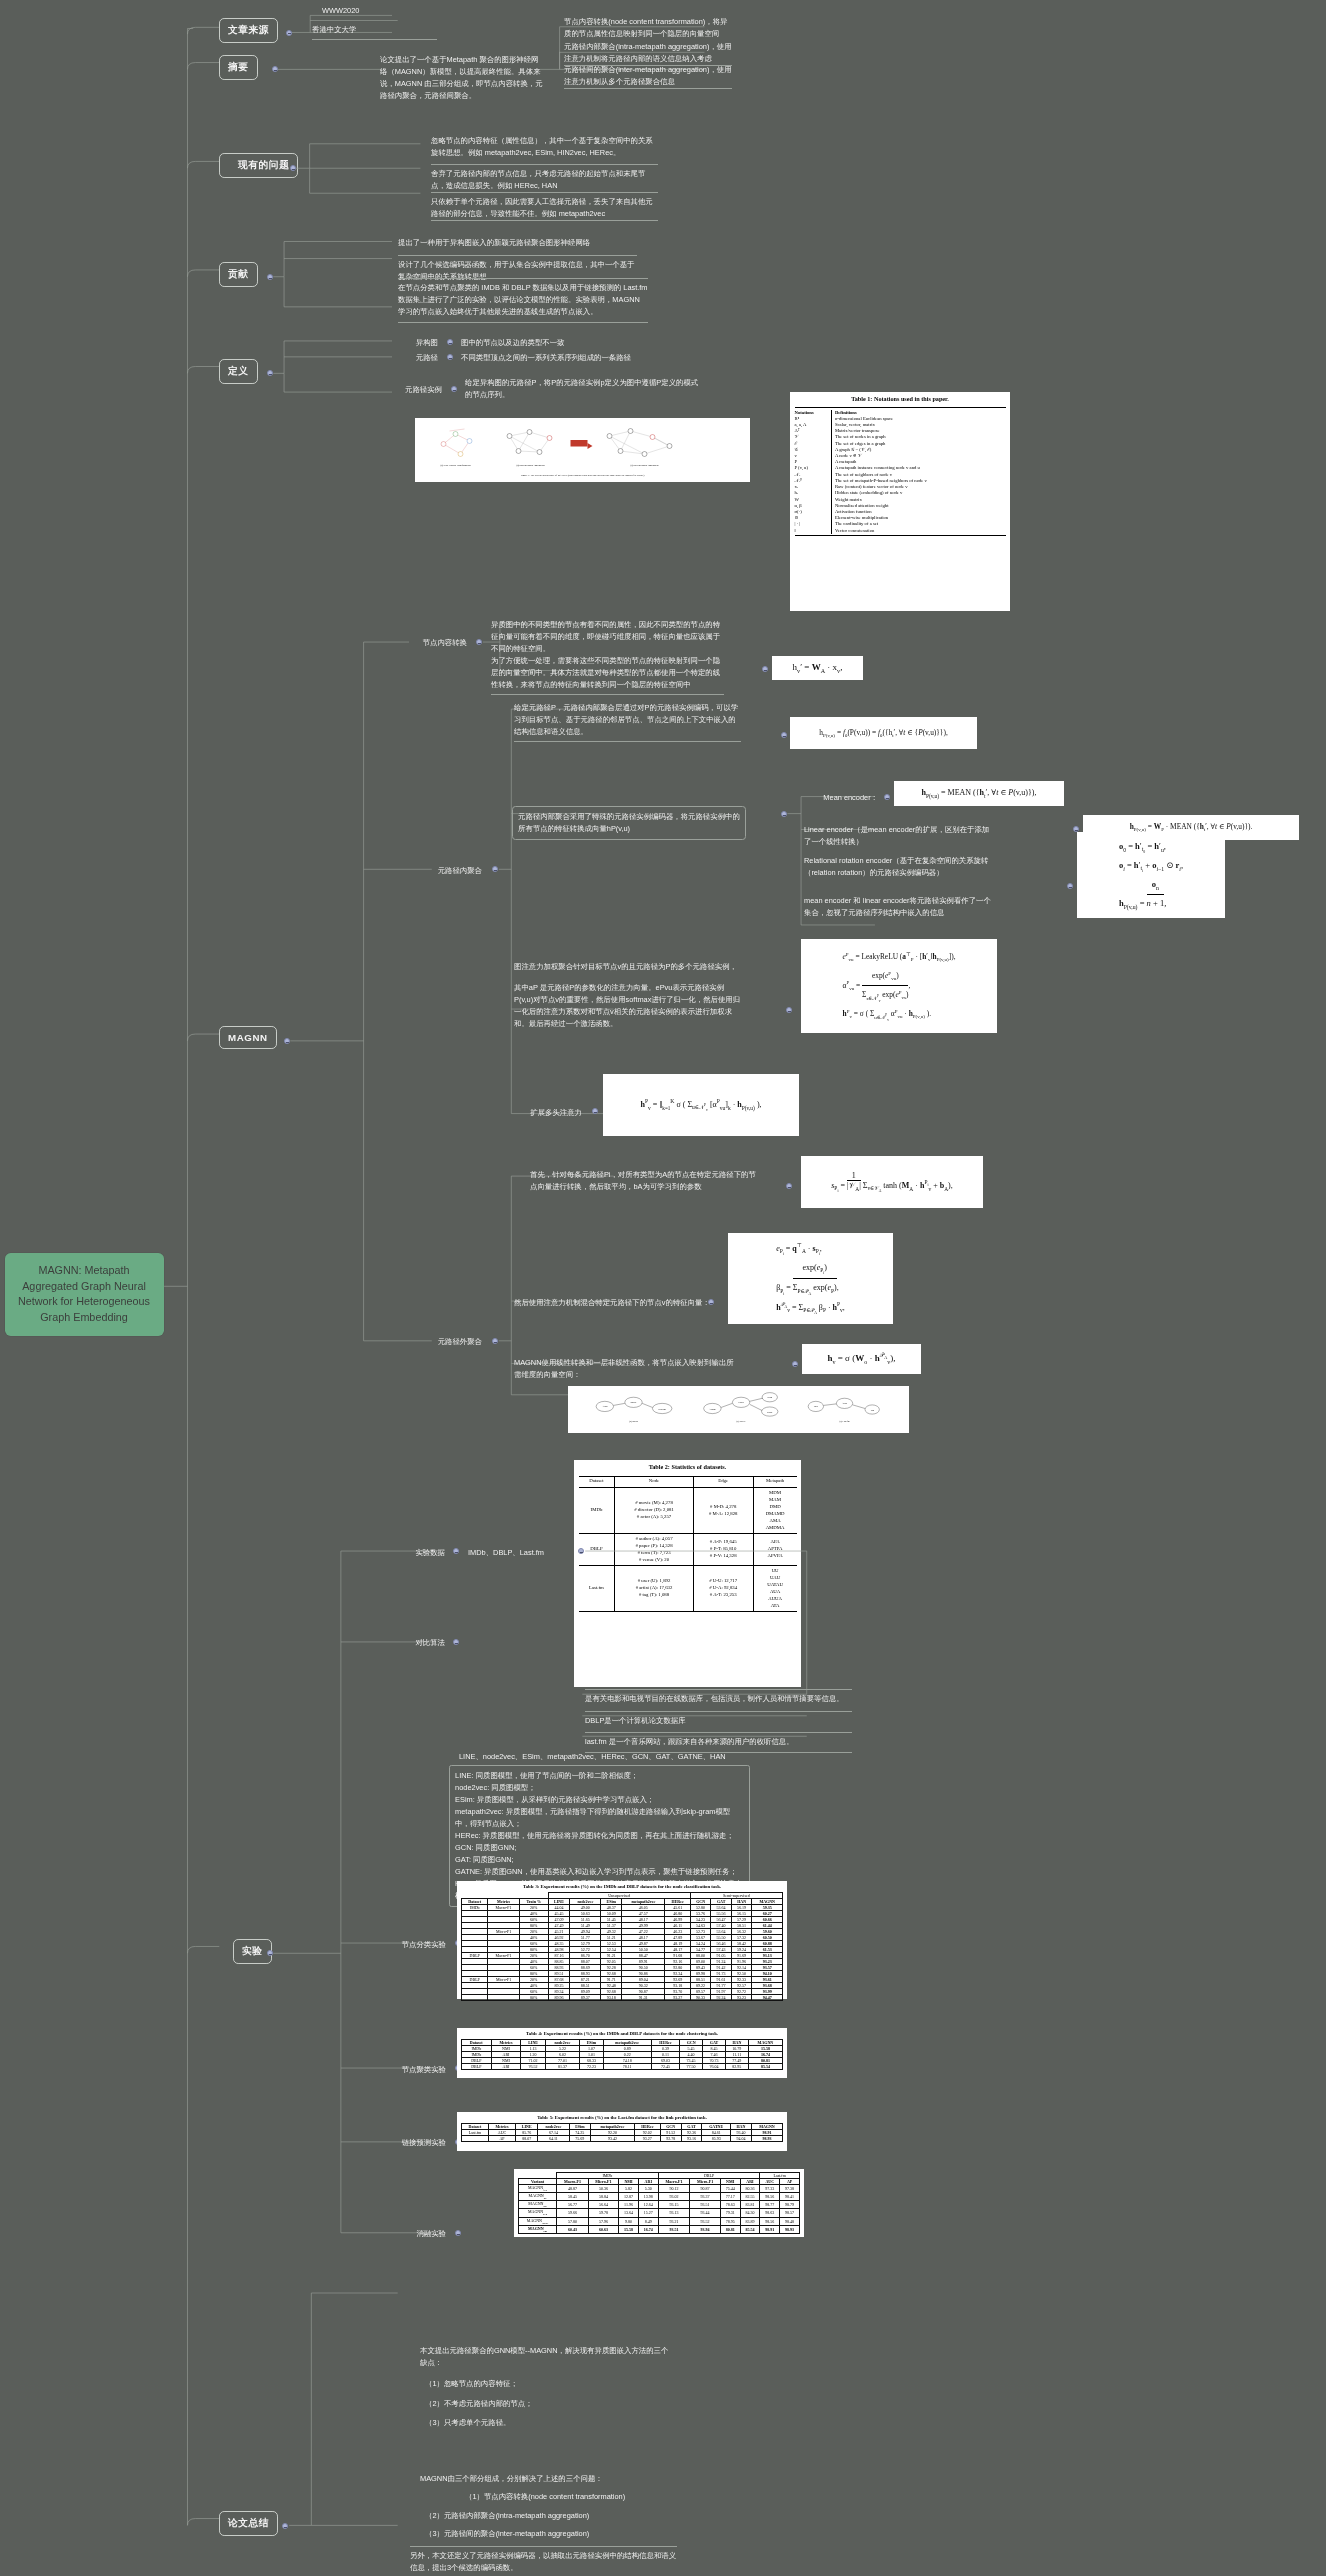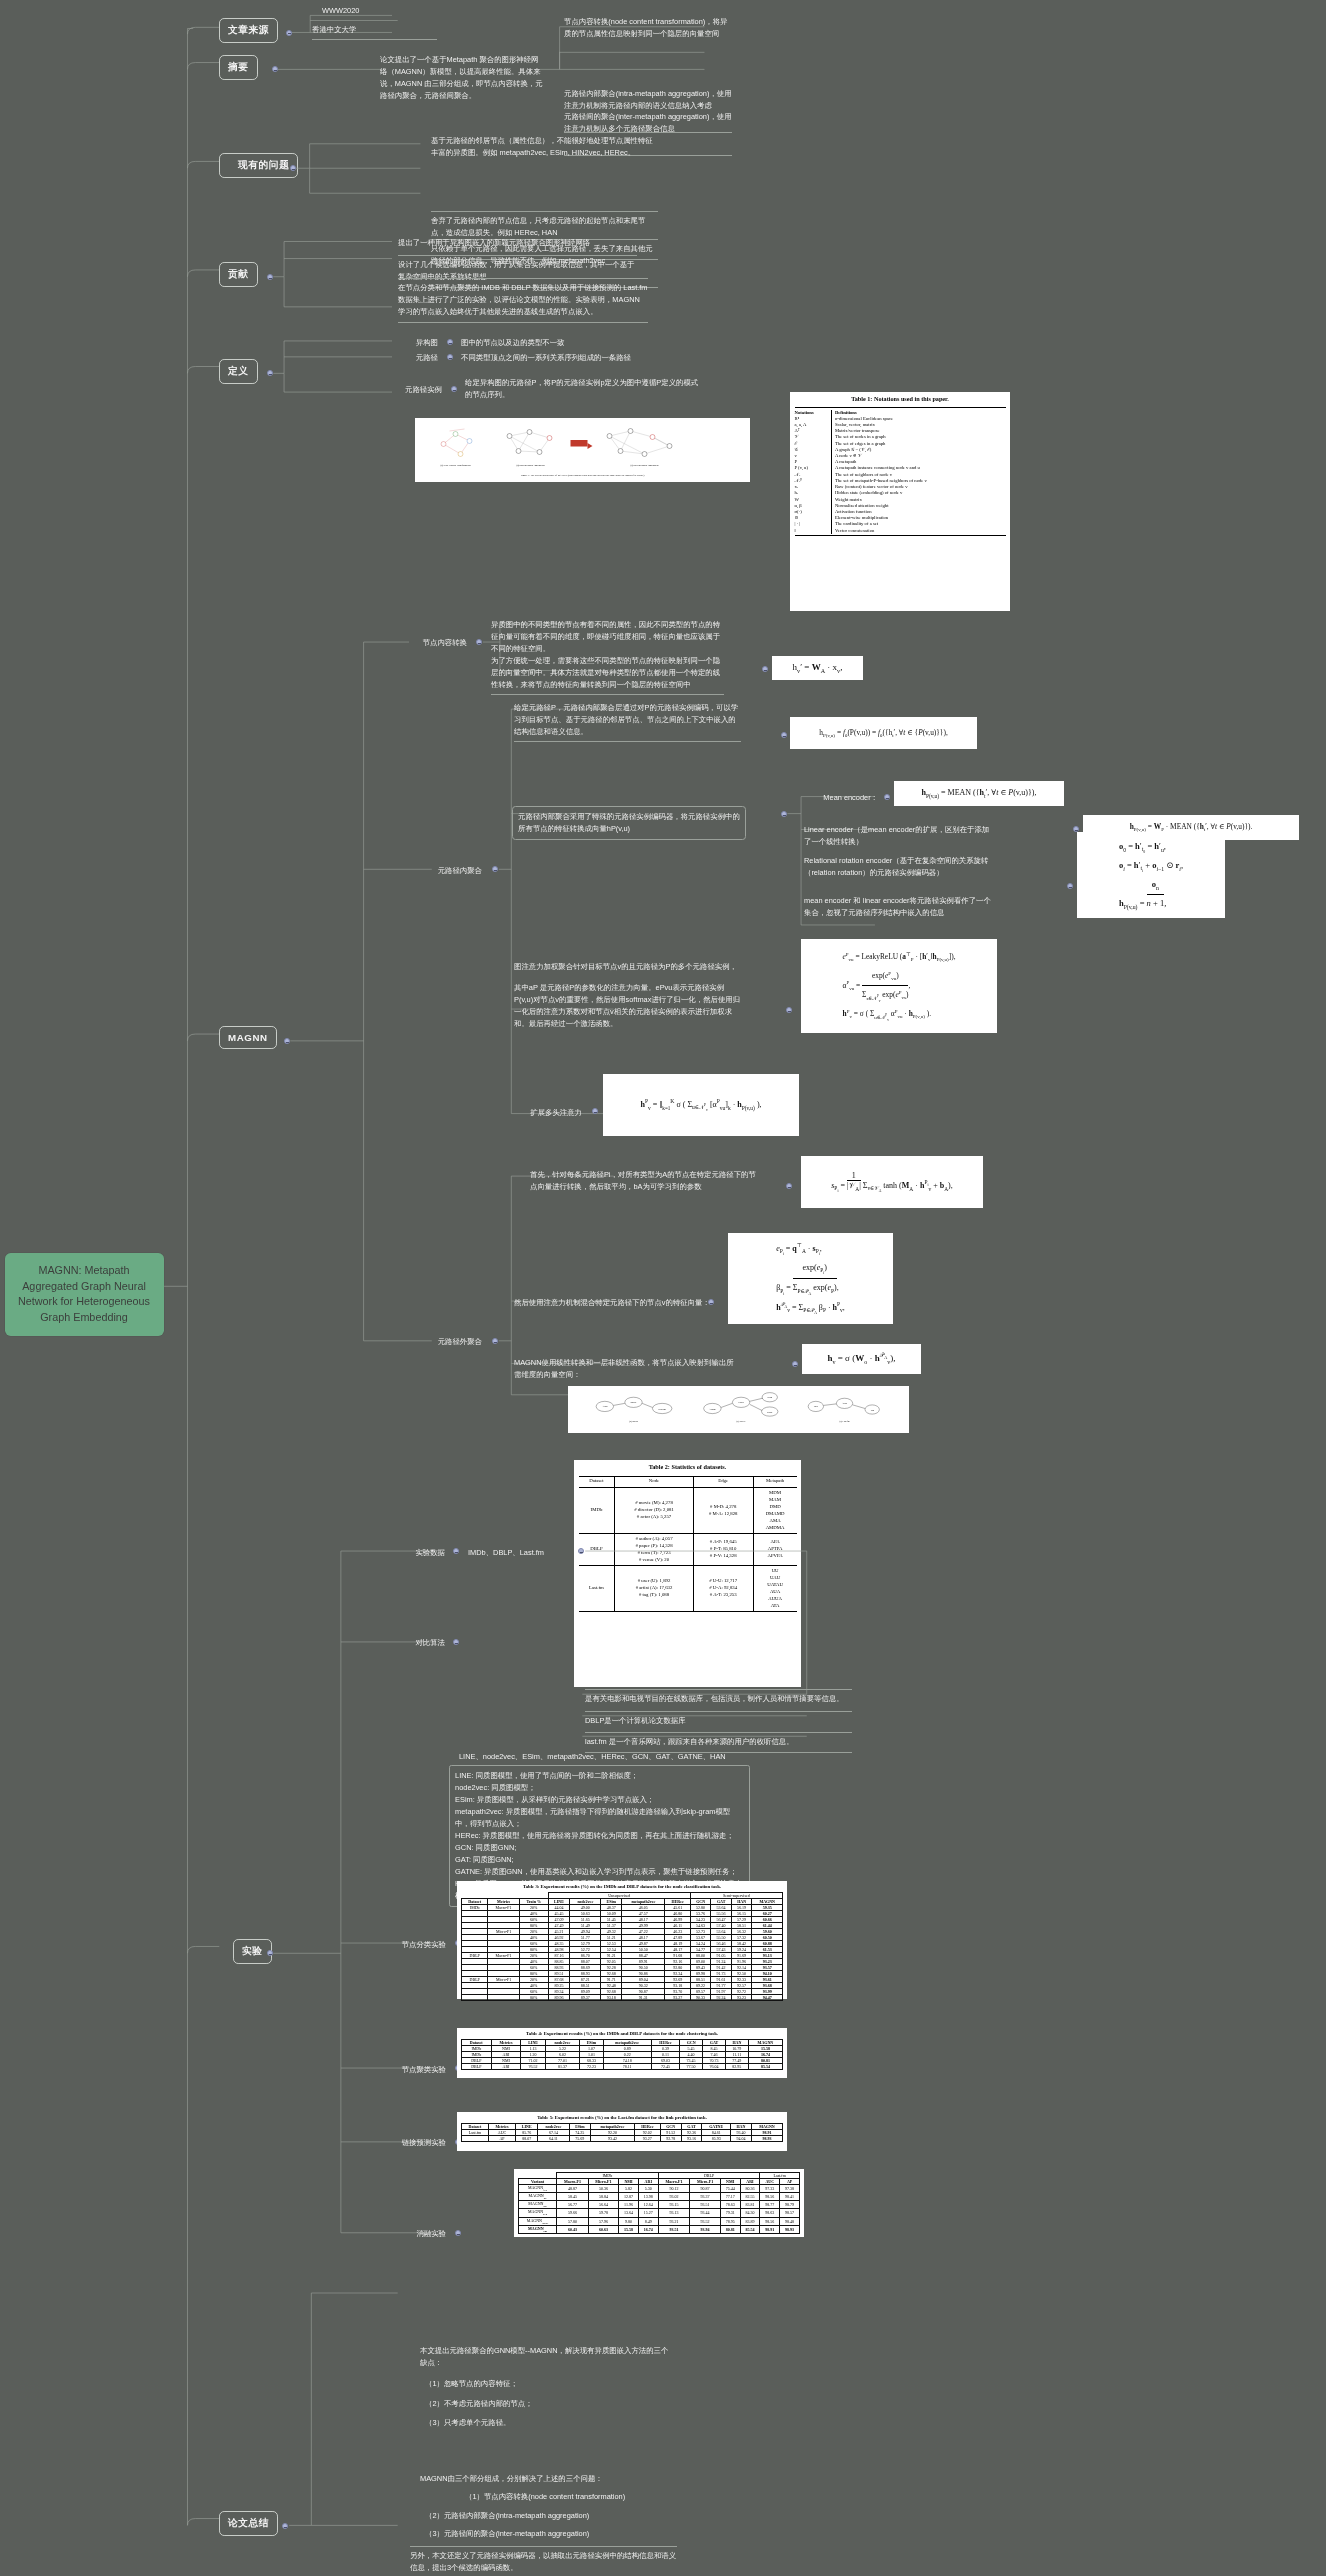--- a/index.html
+++ b/index.html
@@ -40,21 +40,21 @@
     padding:5.1px 8px;
     font-size:9.7px;
     font-weight:700;
     letter-spacing:0.6px;
     text-align:center;
     color:#f4f4f4;
     white-space:nowrap;
   }
 
   .plain { font-size:7.4px; line-height:1.62; color:#f2f2f2; }
-  .underlined { border-bottom:0.6px solid #9aa09a; padding-bottom:20px;margin-top:47px; }
+  .underlined { border-bottom:0.6px solid #9aa09a; padding-bottom:0; }
   .boxed {
     border:0.6px solid #9aa09a;
     border-radius:2.3px;
     padding:4px 5.1px 4.5px 5.1px;
   }
 
   
   .dot {
     position:absolute;
     width:6.2px; height:6.2px;
@@ -179,21 +179,21 @@
   <span>现有的问题</span>
 </div>
 <div class="dot" style="left:290px; top:165px;"></div>
 <svg class="links" viewBox="0 0 2334 4534" width="1326" height="2576">
   <path class="figline" d="M521 296 H545"></path>
   <path class="figline" d="M545 296 V253 M545 296 V340"></path>
   <path class="figline" d="M545 253 H740"></path>
   <path class="figline" d="M545 296 H740"></path>
   <path class="figline" d="M545 340 H740"></path>
 </svg>
-<div class="node plain" style="left:431px; top:135px; width:227px;">基于元路径的邻居节点（属性信息），不能很好地处理节点属性特征丰富的异质图。例如 metapath2vec, ESim, HIN2vec, HERec。</div>
+<div class="node plain" style="left:431px; top:135px; width:227px;">忽略节点的内容特征（属性信息），其中一个基于复杂空间中的关系旋转思想。例如 metapath2vec, ESim, HIN2vec, HERec。</div>
 <div class="node plain underlined" style="left:431px; top:164px; width:227px; border-top:0.6px solid #9aa09a; padding-top:3.4px;">舍弃了元路径内部的节点信息，只考虑元路径的起始节点和末尾节点，造成信息损失。例如 HERec, HAN</div>
 <div class="node plain underlined" style="left:431px; top:192px; width:227px; border-top:0.6px solid #9aa09a; padding-top:3.4px;">只依赖于单个元路径，因此需要人工选择元路径，丢失了来自其他元路径的部分信息，导致性能不佳。例如 metapath2vec</div>
 
 <div class="node lvl1" style="left:219px; top:262px;">
   <span>贡献</span>
 </div>
 <div class="dot" style="left:267px; top:274px;"></div>
 <svg class="links" viewBox="0 0 2334 4534" width="1326" height="2576">
   <path class="figline" d="M481 487 H500"></path>
   <path class="figline" d="M500 487 V425 M500 487 V540"></path>

